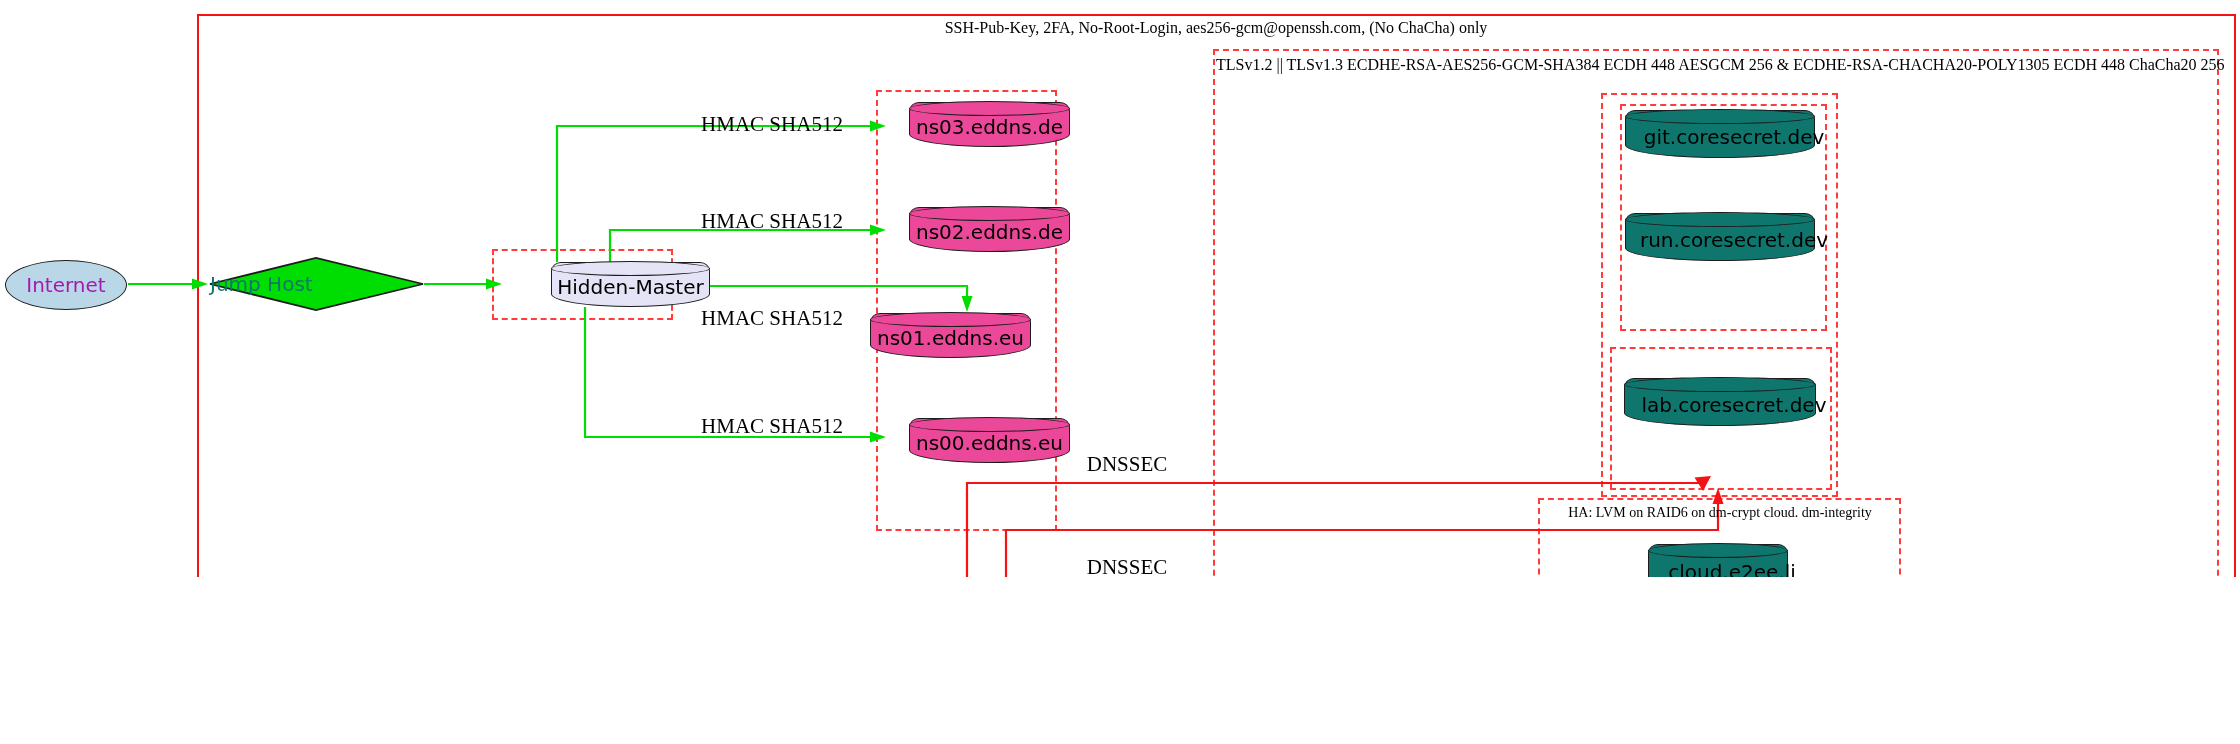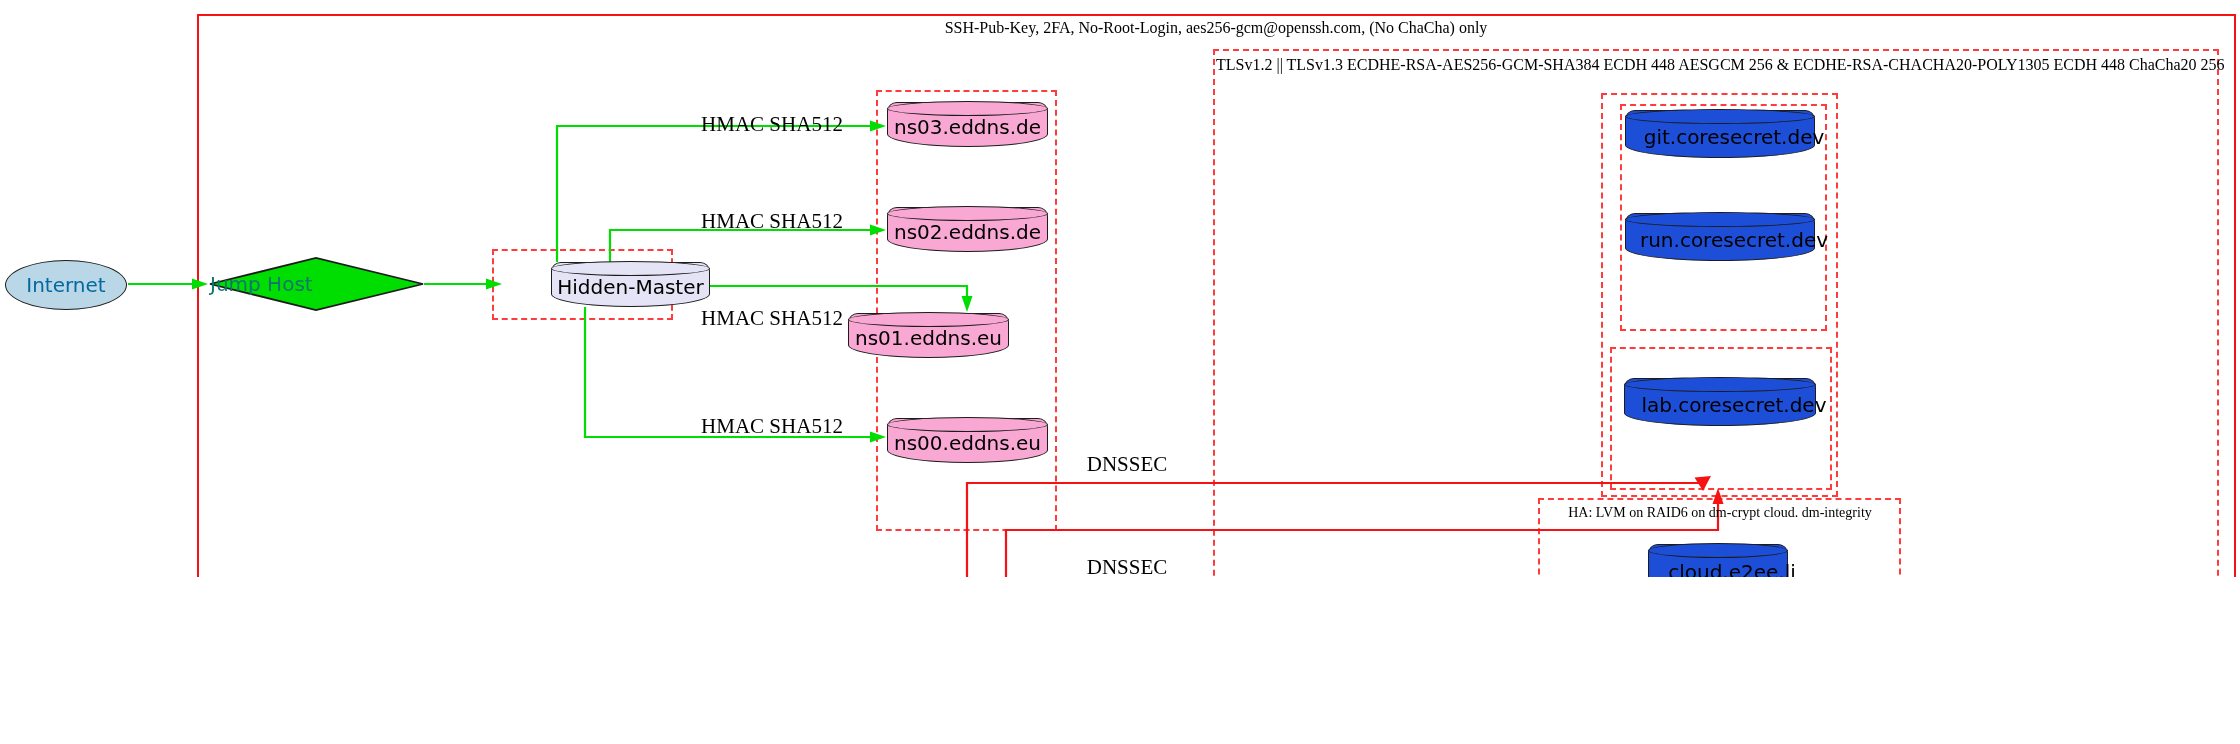--- a/index.html
+++ b/index.html
@@ -17,38 +17,38 @@
   }
   
   .edge-label{
     position:absolute;z-index:4;text-align:center;color:#000000;
     font-family:"Liberation Serif","DejaVu Serif",serif;font-size:21px;white-space:nowrap;
   }
   
   .node-label{white-space:nowrap;}
   .ell{
     position:absolute;z-index:3;border:1.7px solid #1c1c1c;border-radius:50%;
-    display:flex;align-items:center;justify-content:center;font-size:20px;color:#0369a1;
+    display:flex;align-items:center;justify-content:center;font-size:20px;color:#a21caf;
     box-sizing:border-box;
   }
   .cyl{
     position:absolute;z-index:3;border:1.7px solid #1c1c1c;box-sizing:border-box;
     border-radius:10px 10px 50% 50% / 9px 9px 13px 13px;
     display:flex;align-items:center;justify-content:center;
     font-size:20px;color:#000;
   }
   .cyl::before{
     content:"";position:absolute;left:-1px;right:-1px;top:-2px;height:15px;
     border:1.7px solid #1c1c1c;border-radius:50%;background:inherit;box-sizing:border-box;
   }
   .cyl .node-label{position:relative;z-index:2;padding-top:5px;}
   .fill-blue{background:#b9d7e6;}
   .fill-lavender{background:#e4e4f6;}
-  .fill-yellow{background:#f9a8d4;}
-  .fill-pink{background:#1d4ed8;padding-left:28px;}
+  .fill-yellow{background:#ec4899;margin-left:22px;}
+  .fill-pink{background:#0f766e;padding-left:28px;}
   .diamond-label{
     position:absolute;z-index:3;text-align:left;font-size:20px;color:#0f766e;
   }
   
   #edge-layer{position:absolute;left:0;top:0;z-index:2;}
 </style>
 </head>
 <body>
 
 <div id="stage">

